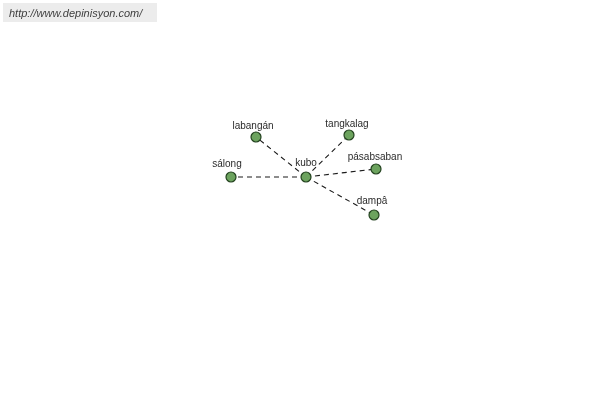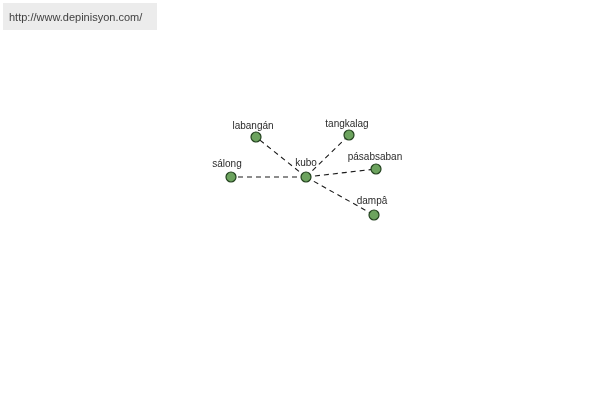--- a/index.html
+++ b/index.html
@@ -9,26 +9,27 @@
     height: 400px;
     background: #ffffff;
     font-family: "Liberation Sans", sans-serif;
     overflow: hidden;
   }
   .address-bar {
     position: absolute;
     left: 3px;
     top: 3px;
     width: 154px;
-    height: 27px;
+    height: 19px;
     background: #ececec;
     display: flex;
     align-items: center;
     box-sizing: border-box;
     padding-left: 6px;
+    font-style: italic;
   }
   .address-bar span {
     font-size: 11px;
     color: #3f3f3f;
     white-space: nowrap;
   }
   .graph-stage {
     position: absolute;
     left: 0;
     top: 0;

